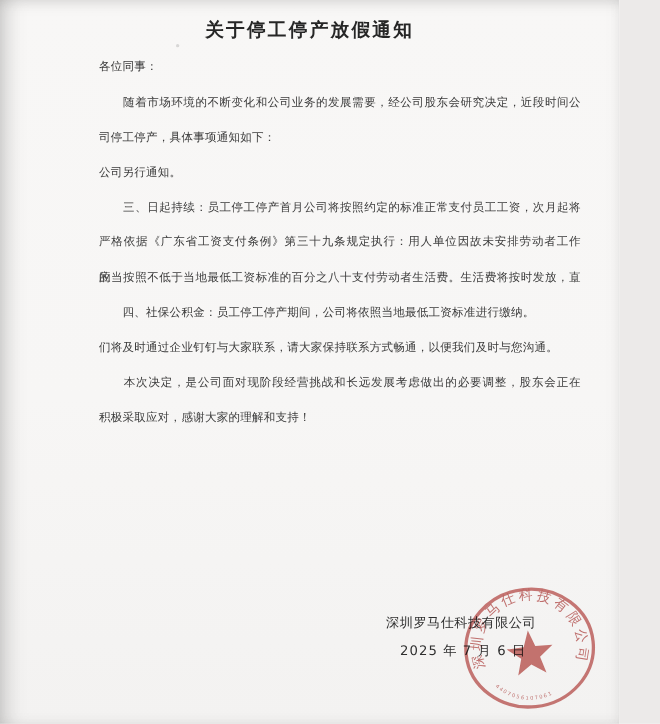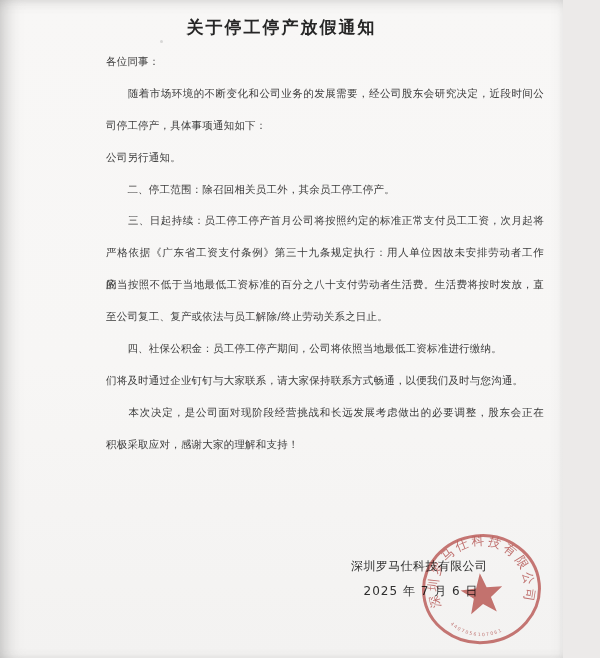--- a/index.html
+++ b/index.html
@@ -18,21 +18,21 @@
       inset 0 -8px 12px -10px rgba(140,140,140,.18);
     color: #3c3c3c;
   }
   .title {
     position: absolute; top: 16px; left: 0; width: 100%;
     text-align: center; font-size: 17px; font-weight: 700;
     letter-spacing: 2px; color: #262626;
   }
   .body-text {
     position: absolute; top: 46px; left: 90px; width: 438px;
-    font-size: 10.5px; color: #3b3b3b; margin-left: 16px;
+    font-size: 10.5px; color: #3b3b3b;
   }
   .line {
     height: 31.9px; line-height: 31.9px;
     letter-spacing: 0.2px; white-space: pre;
   }
   .line.j {
     white-space: normal;
     text-align: justify; text-align-last: justify;
   }
   .signature {
@@ -57,25 +57,23 @@
 <div class="page">
 
   <div class="title">关于停工停产放假通知</div>
   <div class="faint-dot"></div>
 
   <div class="body-text">
     <div class="line">各位同事：</div>
     <div class="line j">　　随着市场环境的不断变化和公司业务的发展需要，经公司股东会研究决定，近段时间公</div>
     <div class="line">司停工停产，具体事项通知如下：</div>
     <div class="line">公司另行通知。</div>
-    <div class="line">　　二、停工范围：除召回相关员工外，其余员工停工停产。</div>
     <div class="line j">　　三、日起持续：员工停工停产首月公司将按照约定的标准正常支付员工工资，次月起将</div>
     <div class="line j">严格依据《广东省工资支付条例》第三十九条规定执行：用人单位因故未安排劳动者工作的，</div>
     <div class="line j">应当按照不低于当地最低工资标准的百分之八十支付劳动者生活费。生活费将按时发放，直</div>
-    <div class="line">至公司复工、复产或依法与员工解除/终止劳动关系之日止。</div>
     <div class="line">　　四、社保公积金：员工停工停产期间，公司将依照当地最低工资标准进行缴纳。</div>
     <div class="line">们将及时通过企业钉钉与大家联系，请大家保持联系方式畅通，以便我们及时与您沟通。</div>
     <div class="line j">　　本次决定，是公司面对现阶段经营挑战和长远发展考虑做出的必要调整，股东会正在</div>
     <div class="line">积极采取应对，感谢大家的理解和支持！</div>
   </div>
 
   <div class="signature">
     <div class="sig-company">深圳罗马仕科技有限公司</div>
     <div class="sig-date">2025 年 7 月 6 日</div>
   </div>

